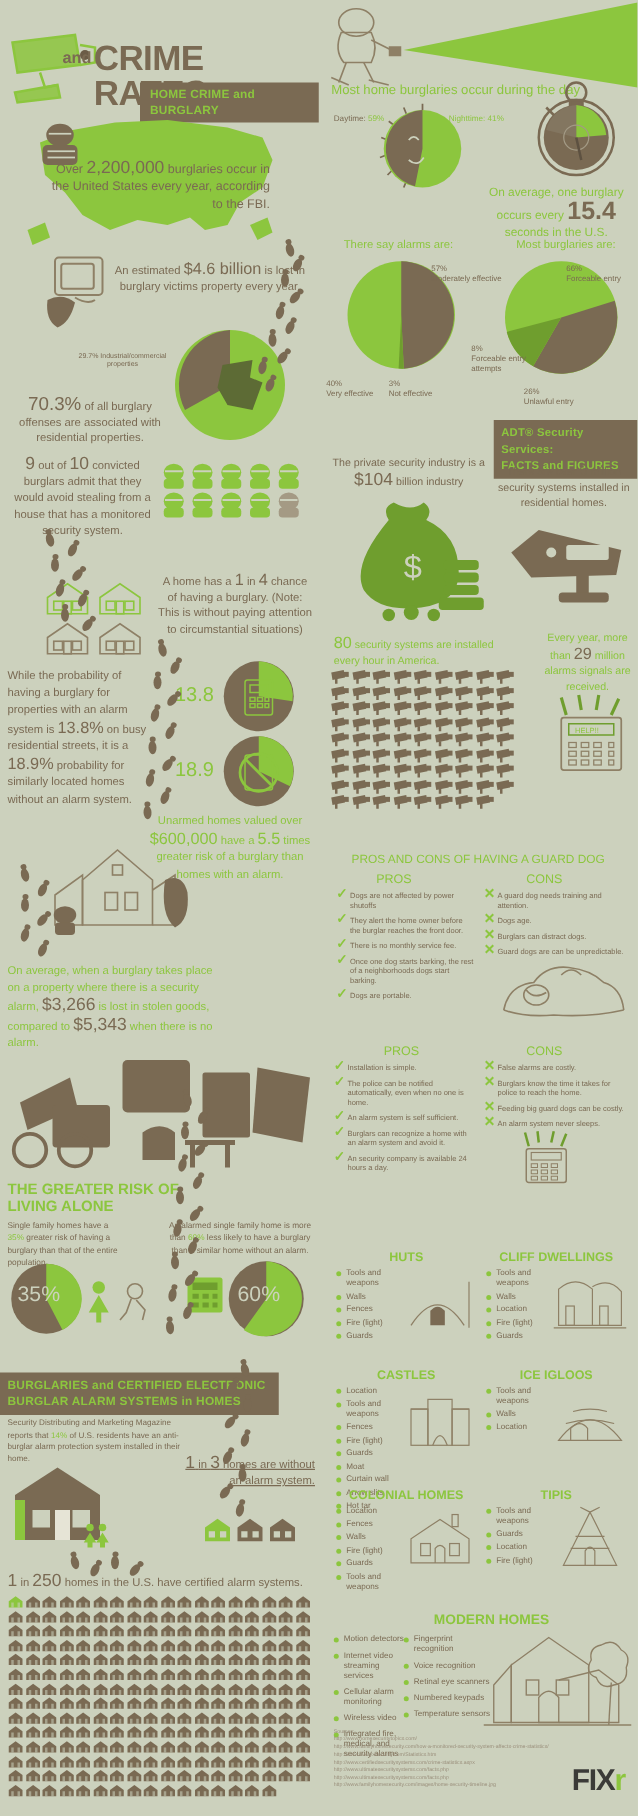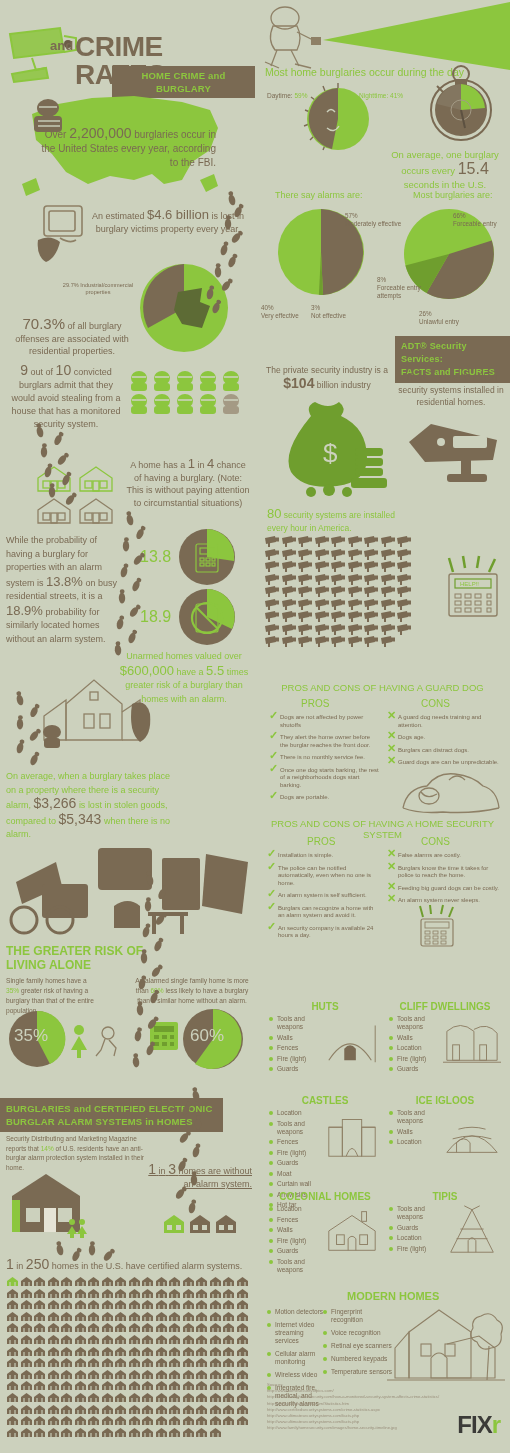--- a/index.html
+++ b/index.html
@@ -20,21 +20,21 @@
   }
 
   
   .title1 { position:absolute; left:28px; top:6px; font-size:31px; font-weight:bold;
             color:#8cc63e; letter-spacing:-1px; line-height:30px;}
   .title2 { position:absolute; left:75px; top:33px; font-size:28px; font-weight:bold;
             color:#7a6a53; letter-spacing:-.5px; line-height:28px;}
   .title-and { position:absolute; left:50px; top:38px; font-size:13px; color:#7a6a53;
             font-weight:bold; }
   .cam-hdr { position:absolute; left:2px; top:22px; }
-  .hcb { position:absolute; left:112px; top:66px;text-align:center; }
+  .hcb { position:absolute; left:112px; top:66px; }
 
   
   .usmap { position:absolute; left:14px; top:88px; width:218px; height:128px; }
   .maptext { position:absolute; left:36px; top:126px; width:180px; text-align:right;
              font-size:10px; line-height:14px; color:#7a6a53; }
   .maptext b { font-size:14px; font-weight:normal; }
 
   
   .abs { position:absolute; }
 
@@ -2297,21 +2297,21 @@
         </g>
         <circle cx="38" cy="48" r="26" fill="#7a6a53"></circle>
         <path d="M38 48 L38 22 A26 26 0 0 1 62 46 Z" fill="#8cc63e"></path>
         <path d="M38 48 L38 22 A26 26 0 0 0 14 42 Z" fill="#8f8470" opacity=".45"></path>
         <circle cx="38" cy="48" r="10" fill="none" stroke="#a39a85" stroke-width="1"></circle>
         <path d="M38 48 L42 66" stroke="#5d5141" stroke-width="2"></path>
       </svg>
     </div>
     <div class="abs" style="left:128px;top:148px;width:124px;text-align:center;font-size:9.5px;line-height:14px;color:#8cc63e;">
       <span>On average, one burglary occurs every</span>
-      <b style="font-size:16px;font-weight:normal;color:#7a6a53;">15.4</b>
+      <b style="font-size:20px;font-weight:bold;color:#7a6a53;">15.4</b>
       <span>seconds in the U.S.</span>
     </div>
 
     <div class="abs" style="left:20px;top:190px;font-size:9px;color:#8cc63e;">There say alarms are:</div>
     <div class="abs" style="left:22px;top:208px;">
       <svg width="88" height="88" viewBox="0 0 88 88">
         <circle cx="44" cy="44" r="43" fill="#8cc63e"></circle>
         <path d="M44 44 L44 1 A43 43 0 0 1 46 86.9 Z" fill="#7a6a53"></path>
         <path d="M44 44 L46 86.9 A43 43 0 0 1 41.9 86.8 Z" fill="#6f9e2e"></path>
       </svg>
@@ -2345,21 +2345,21 @@
       <span>8%</span><br>
       <span>Forceable entry attempts</span>
     </div>
     <div class="abs" style="left:164px;top:310px;font-size:6.3px;line-height:8px;color:#7a6a53;">
       <span>26%</span><br>
       <span>Unlawful entry</span>
     </div>
 
     <div class="abs" style="left:6px;top:364px;width:132px;text-align:center;font-size:8.5px;line-height:13px;color:#7a6a53;">
       <span>The private security industry is a</span>
-      <b style="font-size:14px;font-weight:bold;">$104</b>
+      <b style="font-size:14px;font-weight:normal;">$104</b>
       <span>billion industry</span>
     </div>
     <div class="abs" style="left:12px;top:400px;">
       <svg width="126" height="96" viewBox="0 0 126 96">
         <g fill="#6f9e2e">
           <path d="M44 16 q-6 -10 4 -14 q14 8 24 0 q8 6 2 14 q26 12 26 42 q0 24 -30 28 q-34 4 -46 -14 q-10 -20 20 -56z"></path>
           <rect x="88" y="48" width="28" height="8" rx="3"></rect>
             <rect x="88" y="58" width="28" height="8" rx="3"></rect>
           <rect x="88" y="68" width="28" height="8" rx="3"></rect>
             <rect x="84" y="78" width="36" height="10" rx="3"></rect>
@@ -2952,20 +2952,25 @@
         </div>
         <div style="line-height: 0; margin: 0px 0.5px 1.5px 0px;">
           <svg width="16" height="11" viewBox="0 0 16 11">
             <path fill="#7a6a53" d="M0 2 L10 0 L11 6 L1 8 Z"></path>
             <rect x="10" y="1.5" width="4" height="4" fill="#7a6a53"></rect>
        <rect x="3" y="7" width="2" height="4" fill="#7a6a53"></rect>
           </svg>
         </div>
       </div>
 
+    <div class="abs" style="left:176px;top:504px;width:78px;text-align:center;font-size:8.5px;line-height:12.5px;color:#8cc63e;">
+      <span>Every year, more than</span>
+      <b style="font-size:13px;font-weight:normal;color:#7a6a53;">29</b>
+      <span>million alarms signals are received.</span>
+    </div>
     <div class="abs" style="left:188px;top:556px;">
       <svg width="62" height="62" viewBox="0 0 62 62">
         <g stroke="#6f9e2e" stroke-width="2.5" fill="none">
           <path d="M10 16 L6 2"></path>
             <path d="M22 12 L20 0"></path>
             <path d="M34 12 L36 0"></path>
             <path d="M46 16 L52 3"></path>
         </g>
         <rect x="6" y="18" width="48" height="42" rx="2" fill="none" stroke="#8e8066" stroke-width="1.4"></rect>
         <rect x="12" y="23" width="36" height="9" fill="none" stroke="#6f9e2e" stroke-width="1.2"></rect>
@@ -3008,21 +3013,20 @@
         <g fill="none" stroke="#8e8066" stroke-width="1.3">
           <path d="M8 46 q4 -20 24 -22 q10 -14 28 -12 q18 2 28 12 q14 4 16 22"></path>
           <path d="M8 46 q16 6 40 4 q30 2 56 -4"></path>
           <ellipse cx="34" cy="34" rx="10" ry="8"></ellipse>
           <path d="M26 30 q6 8 16 2"></path>
           <path d="M54 18 q8 -8 16 0"></path>
         </g>
       </svg>
     </div>
 
-    <div class="abs" style="left:0;top:818px;width:255px;text-align:center;font-size:9.5px;color:#8cc63e;">PROS AND CONS OF HAVING A HOME SECURITY SYSTEM</div>
     <div class="abs" style="left:52px;top:836px;font-size:10px;color:#8cc63e;">PROS</div>
     <div class="abs" style="left:166px;top:836px;font-size:10px;color:#8cc63e;">CONS</div>
     <div class="abs" id="ss-pros" style="left:12px;top:852px;width:112px;">
         <div class="chk"><span class="mk">✓</span><span>Installation is simple.</span></div>
         <div class="chk"><span class="mk">✓</span><span>The police can be notified automatically, even when no one is home.</span></div>
         <div class="chk"><span class="mk">✓</span><span>An alarm system is self sufficient.</span></div>
         <div class="chk"><span class="mk">✓</span><span>Burglars can recognize a home with an alarm system and avoid it.</span></div>
         <div class="chk"><span class="mk">✓</span><span>An security company is available 24 hours a day.</span></div>
       </div>
     <div class="abs" id="ss-cons" style="left:132px;top:852px;width:112px;">

